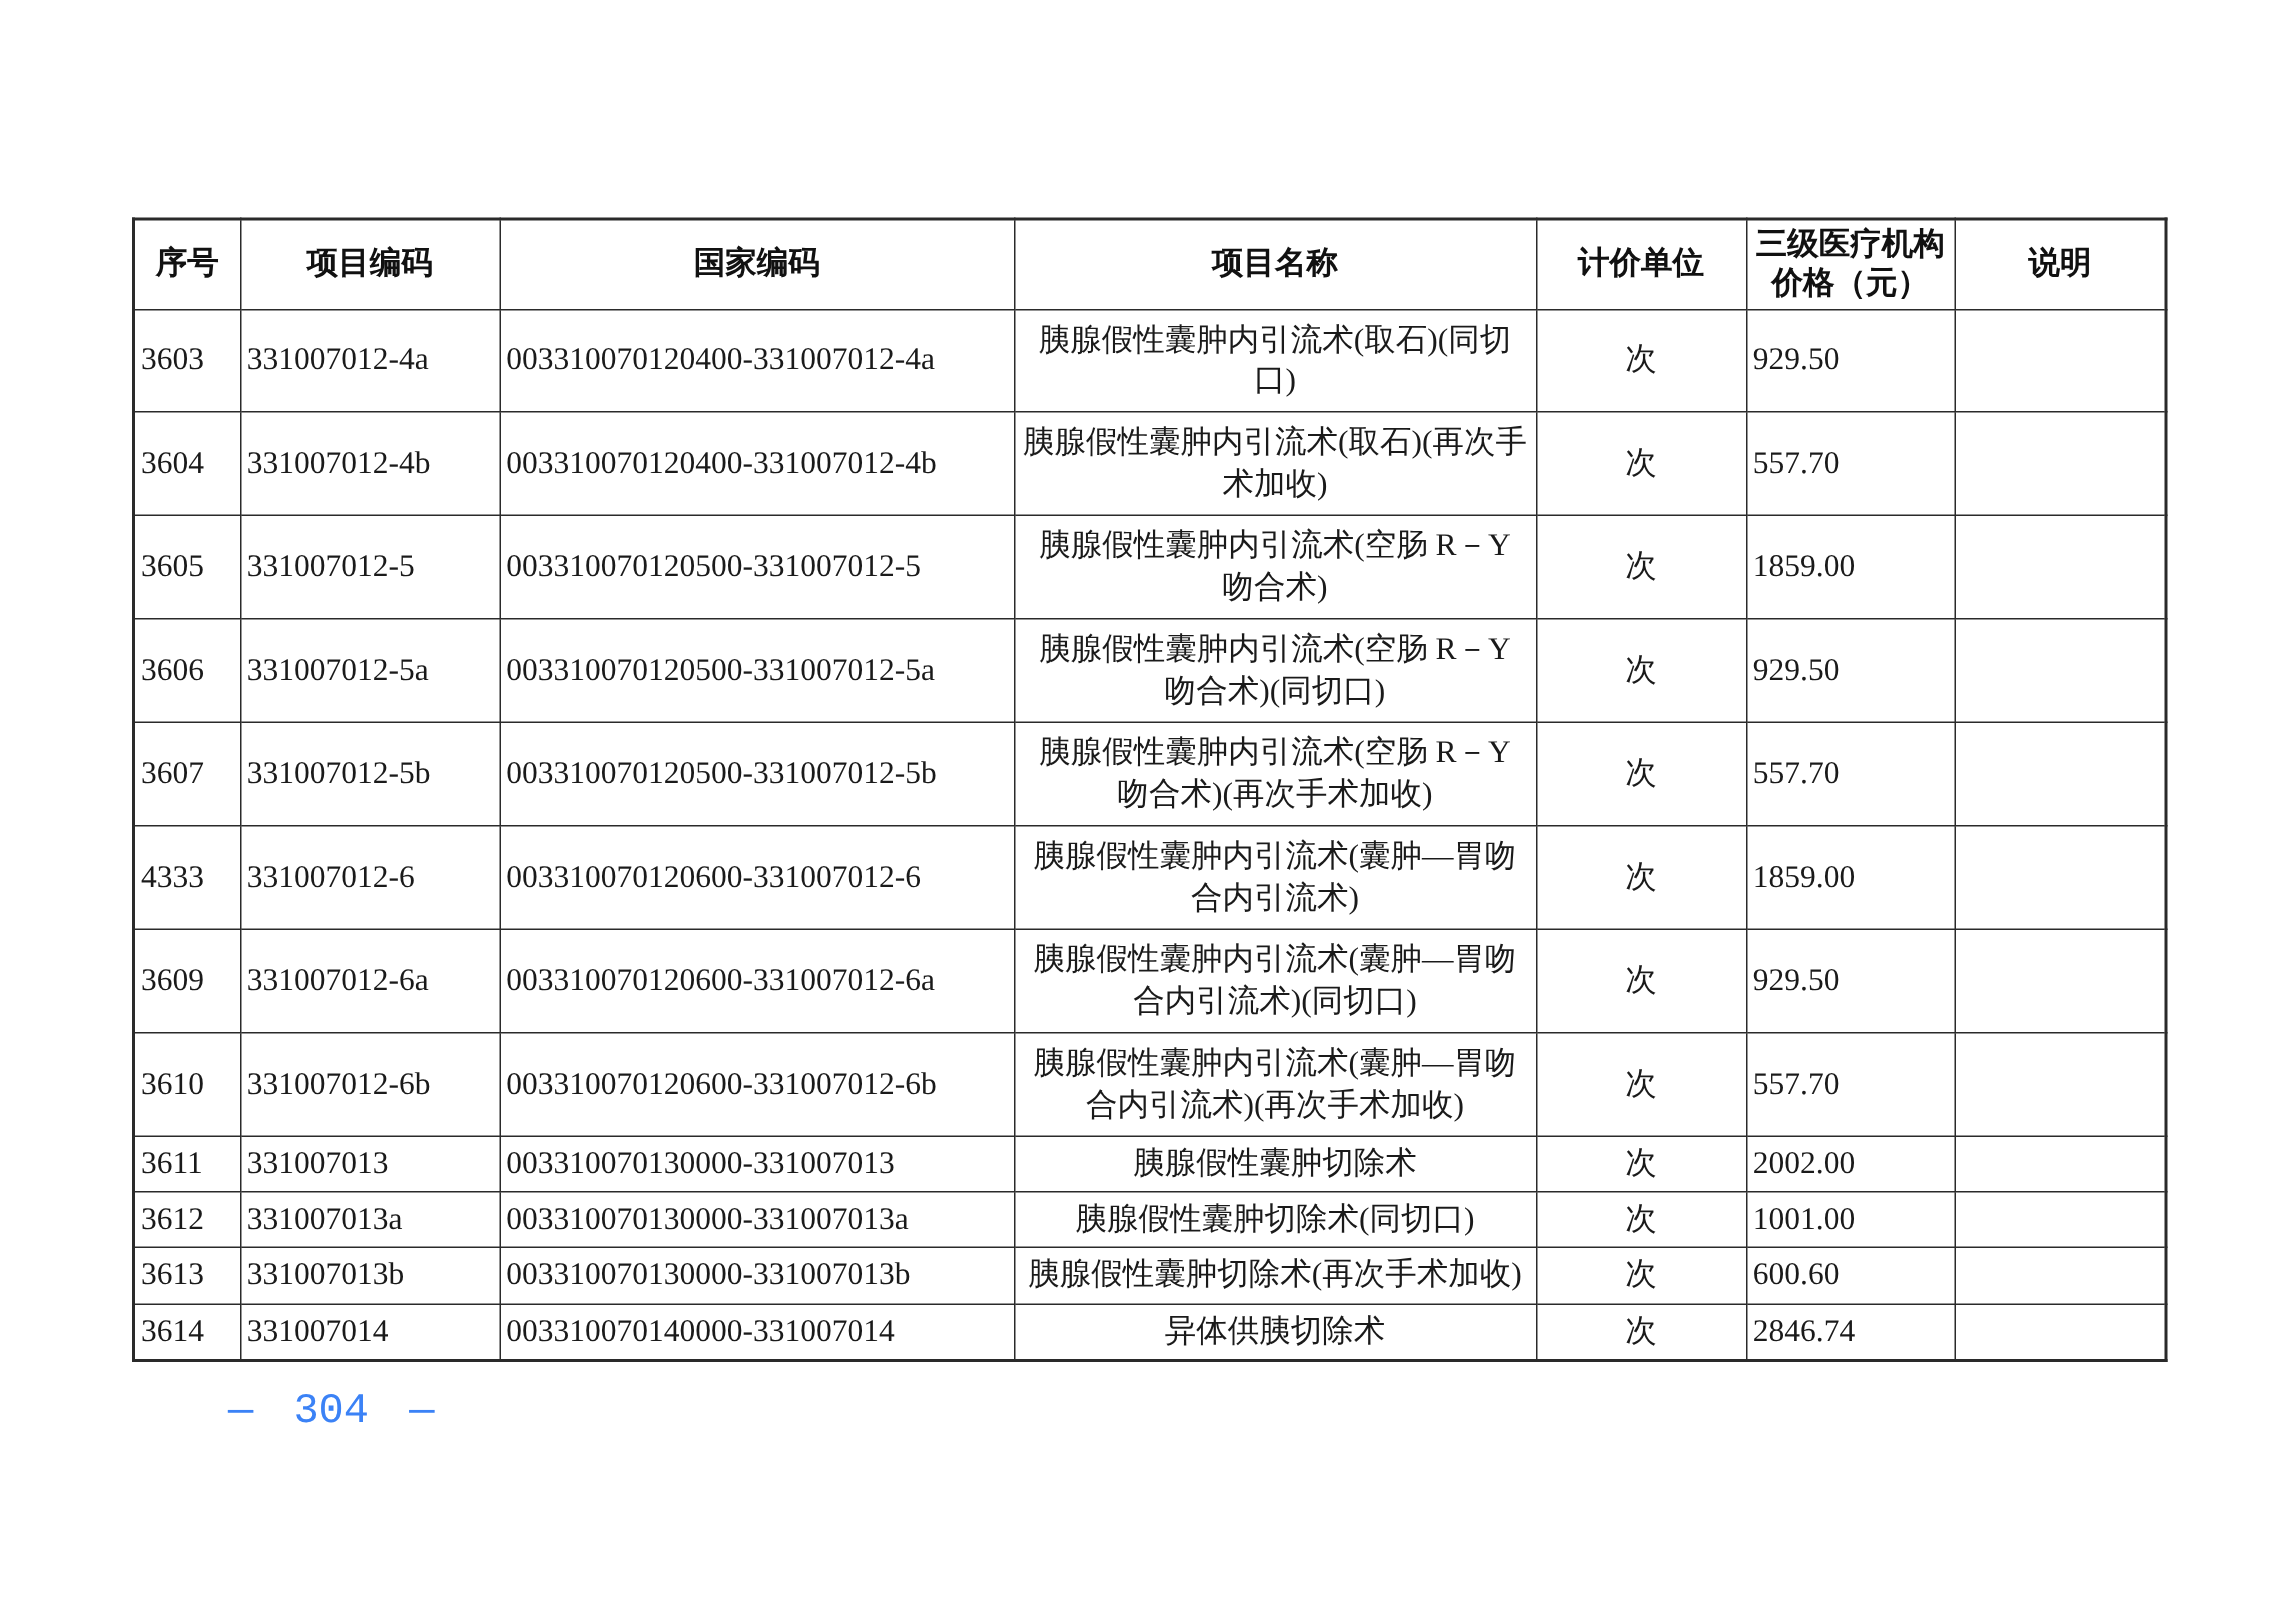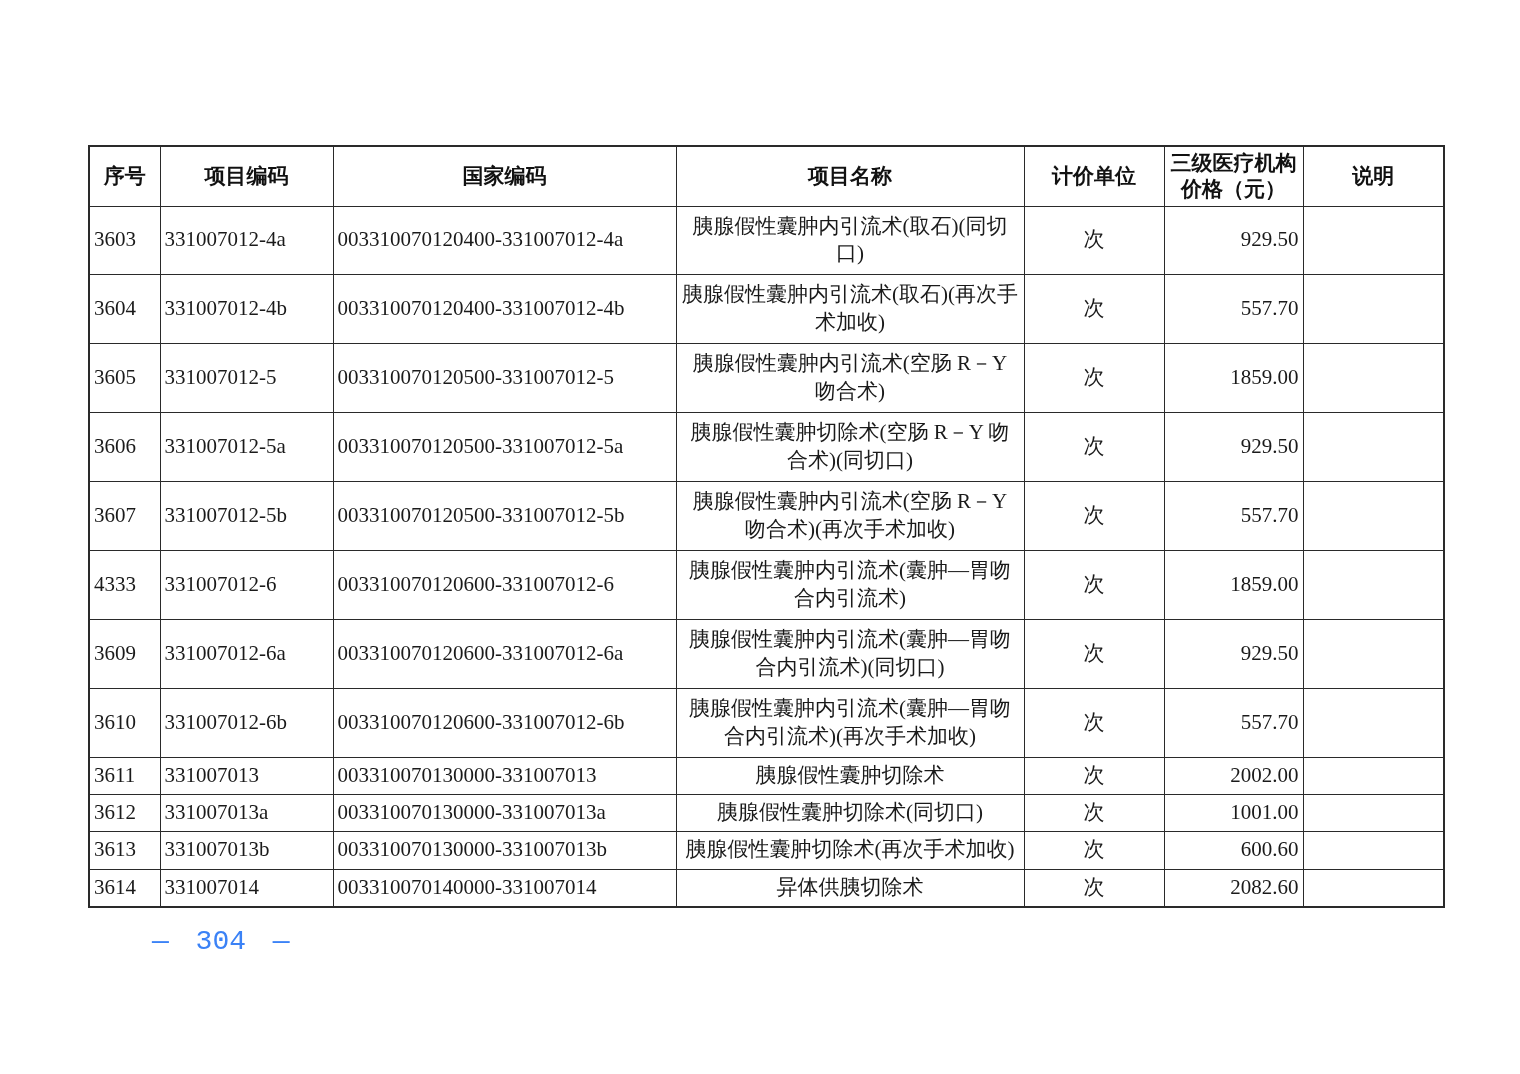--- a/index.html
+++ b/index.html
@@ -60,21 +60,21 @@
   col.c-name          { width: 348px; }
   col.c-unit          { width: 140px; }
   col.c-price         { width: 139px; }
   col.c-note          { width: 141px; }
   
   td.col-seq           { }
   td.col-item_code     { text-align: left; padding-left: 4px; }
   td.col-national_code { text-align: left; padding-left: 4px; }
   td.col-name          { text-align: center; padding-left: 6px; padding-right: 6px; margin-top: 36px; }
   td.col-unit          { text-align: center; }
-  td.col-price         { text-align: right; margin-top: 20px; }
+  td.col-price         { text-align: left; margin-top: 20px; }
   td.col-note          { text-align: center; }
 
   .page-number {
     position: absolute;
     left: 152px;
     top: 926px;
     font-family: Liberation Mono, monospace;
     font-size: 28px;
     color: #3b82f6;
     word-spacing: 10px;
@@ -131,21 +131,21 @@
           <td class="col-national_code">003310070120500-331007012-5</td>
           <td class="col-name">胰腺假性囊肿内引流术(空肠 R－Y 吻合术)</td>
           <td class="col-unit">次</td>
           <td class="col-price">1859.00</td>
           <td class="col-note"></td>
         </tr>
         <tr>
           <td class="col-seq">3606</td>
           <td class="col-item_code">331007012-5a</td>
           <td class="col-national_code">003310070120500-331007012-5a</td>
-          <td class="col-name">胰腺假性囊肿切除术(空肠 R－Y 吻合术)(同切口)</td>
+          <td class="col-name">胰腺假性囊肿内引流术(空肠 R－Y 吻合术)(同切口)</td>
           <td class="col-unit">次</td>
           <td class="col-price">929.50</td>
           <td class="col-note"></td>
         </tr>
         <tr>
           <td class="col-seq">3607</td>
           <td class="col-item_code">331007012-5b</td>
           <td class="col-national_code">003310070120500-331007012-5b</td>
           <td class="col-name">胰腺假性囊肿内引流术(空肠 R－Y 吻合术)(再次手术加收)</td>
           <td class="col-unit">次</td>
@@ -205,20 +205,20 @@
           <td class="col-unit">次</td>
           <td class="col-price">600.60</td>
           <td class="col-note"></td>
         </tr>
         <tr>
           <td class="col-seq">3614</td>
           <td class="col-item_code">331007014</td>
           <td class="col-national_code">003310070140000-331007014</td>
           <td class="col-name">异体供胰切除术</td>
           <td class="col-unit">次</td>
-          <td class="col-price">2082.60</td>
+          <td class="col-price">2846.74</td>
           <td class="col-note"></td>
         </tr>
       </tbody>
   </table>
 
   <div class="page-number">— 304 —</div>
 </div>
 
 </body></html>

